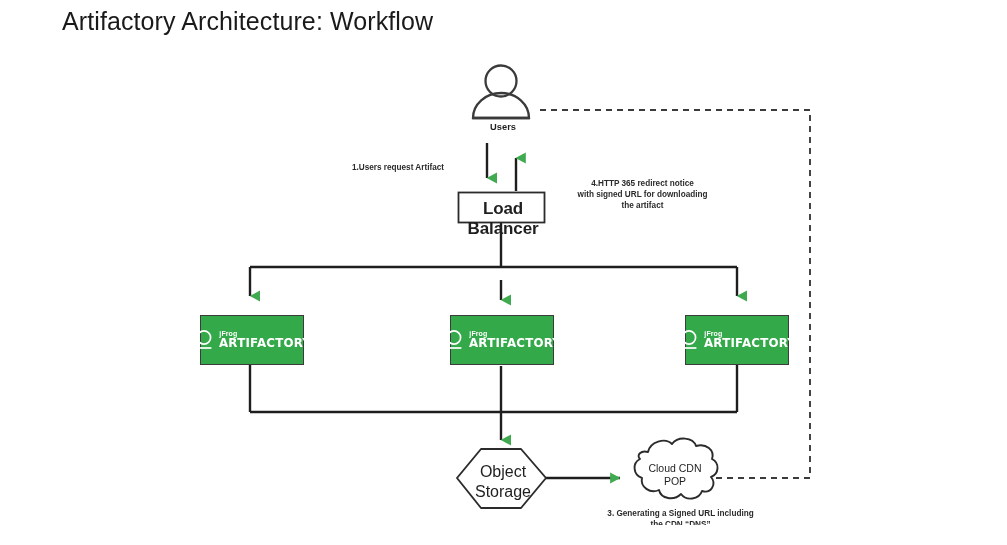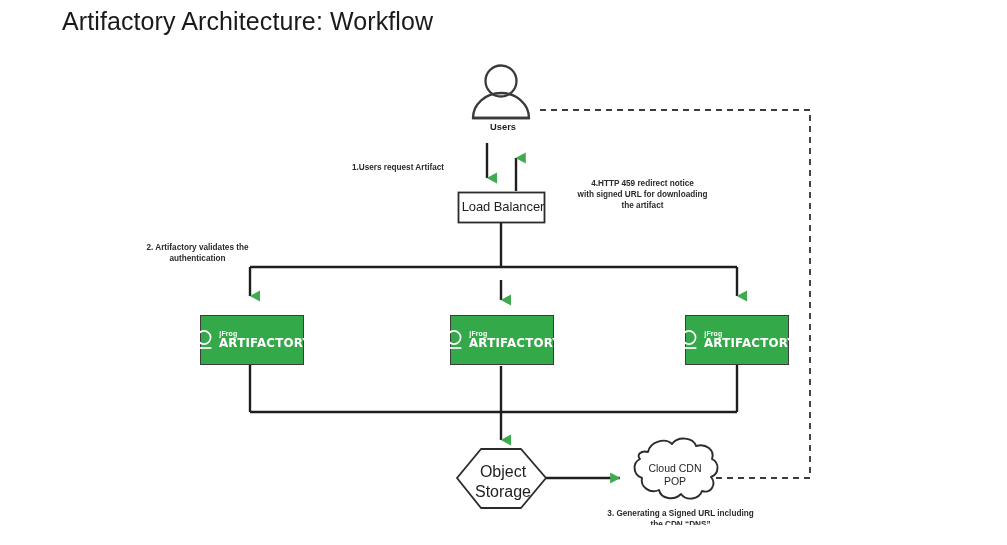--- a/index.html
+++ b/index.html
@@ -57,21 +57,21 @@
     text-align: center;
     color: #1f1f1f;
     white-space: pre-line;
   }
   #label-users {
     left: 458px; top: 122px; width: 90px;
     font-size: 9.3px; font-weight: bold;
   }
   #label-lb {
     left: 458px; top: 199px; width: 90px;
-    font-size: 13px; font-weight: normal;
+    font-size: 17px; font-weight: bold;
     letter-spacing: -0.1px;
   }
   #label-objstore {
     left: 458px; top: 462px; width: 90px;
     font-size: 16px; line-height: 1.28; font-weight: normal;
   }
   #label-cdn {
     left: 627px; top: 462px; width: 96px;
     font-size: 10.5px; line-height: 1.28; font-weight: normal;
   }
@@ -237,21 +237,19 @@
   </div>
 
   <div class="node-label" id="label-users">Users</div>
   <div class="node-label" id="label-lb">Load Balancer</div>
   <div class="node-label" id="label-objstore">Object
 Storage</div>
   <div class="node-label" id="label-cdn">Cloud CDN
 POP</div>
 
   <div class="anno" id="anno-step1">1.Users request Artifact</div>
-  <div class="anno" id="anno-step4">4.HTTP 459 redirect notice
+  <div class="anno" id="anno-step4">4.HTTP 365 redirect notice
 with signed URL for downloading
 the artifact</div>
-  <div class="anno" id="anno-step2">2. Artifactory validates the
-authentication</div>
   <div class="anno" id="anno-step3">3. Generating a Signed URL including
 the CDN “DNS”</div>
 
 </div>
 
 </body></html>

